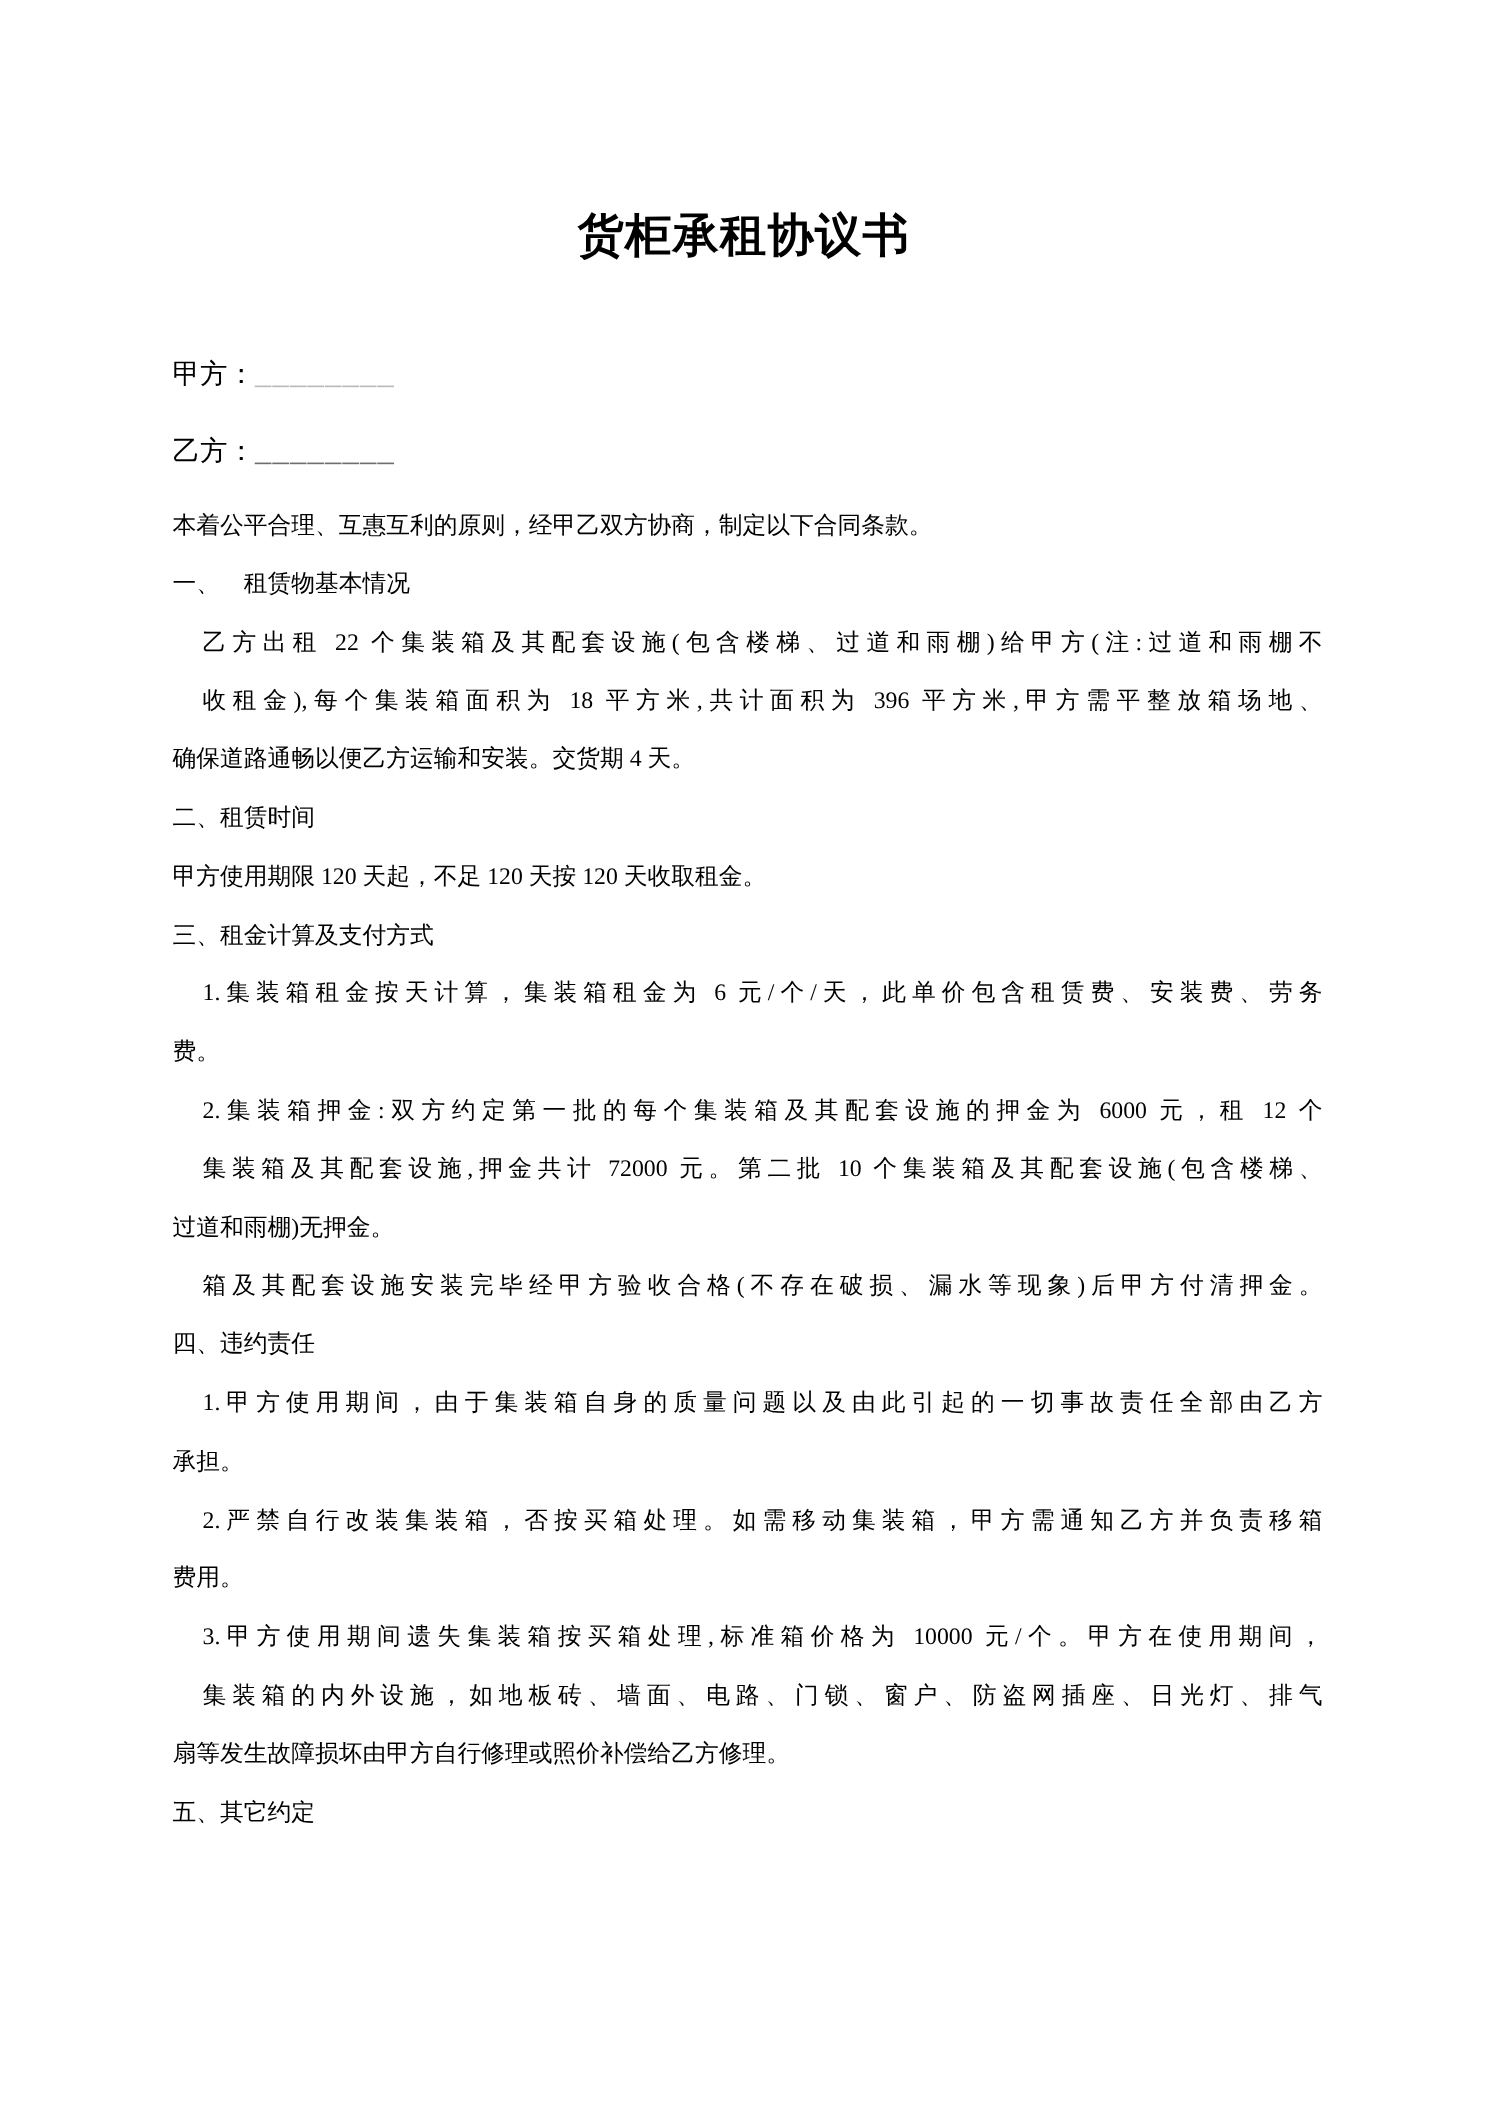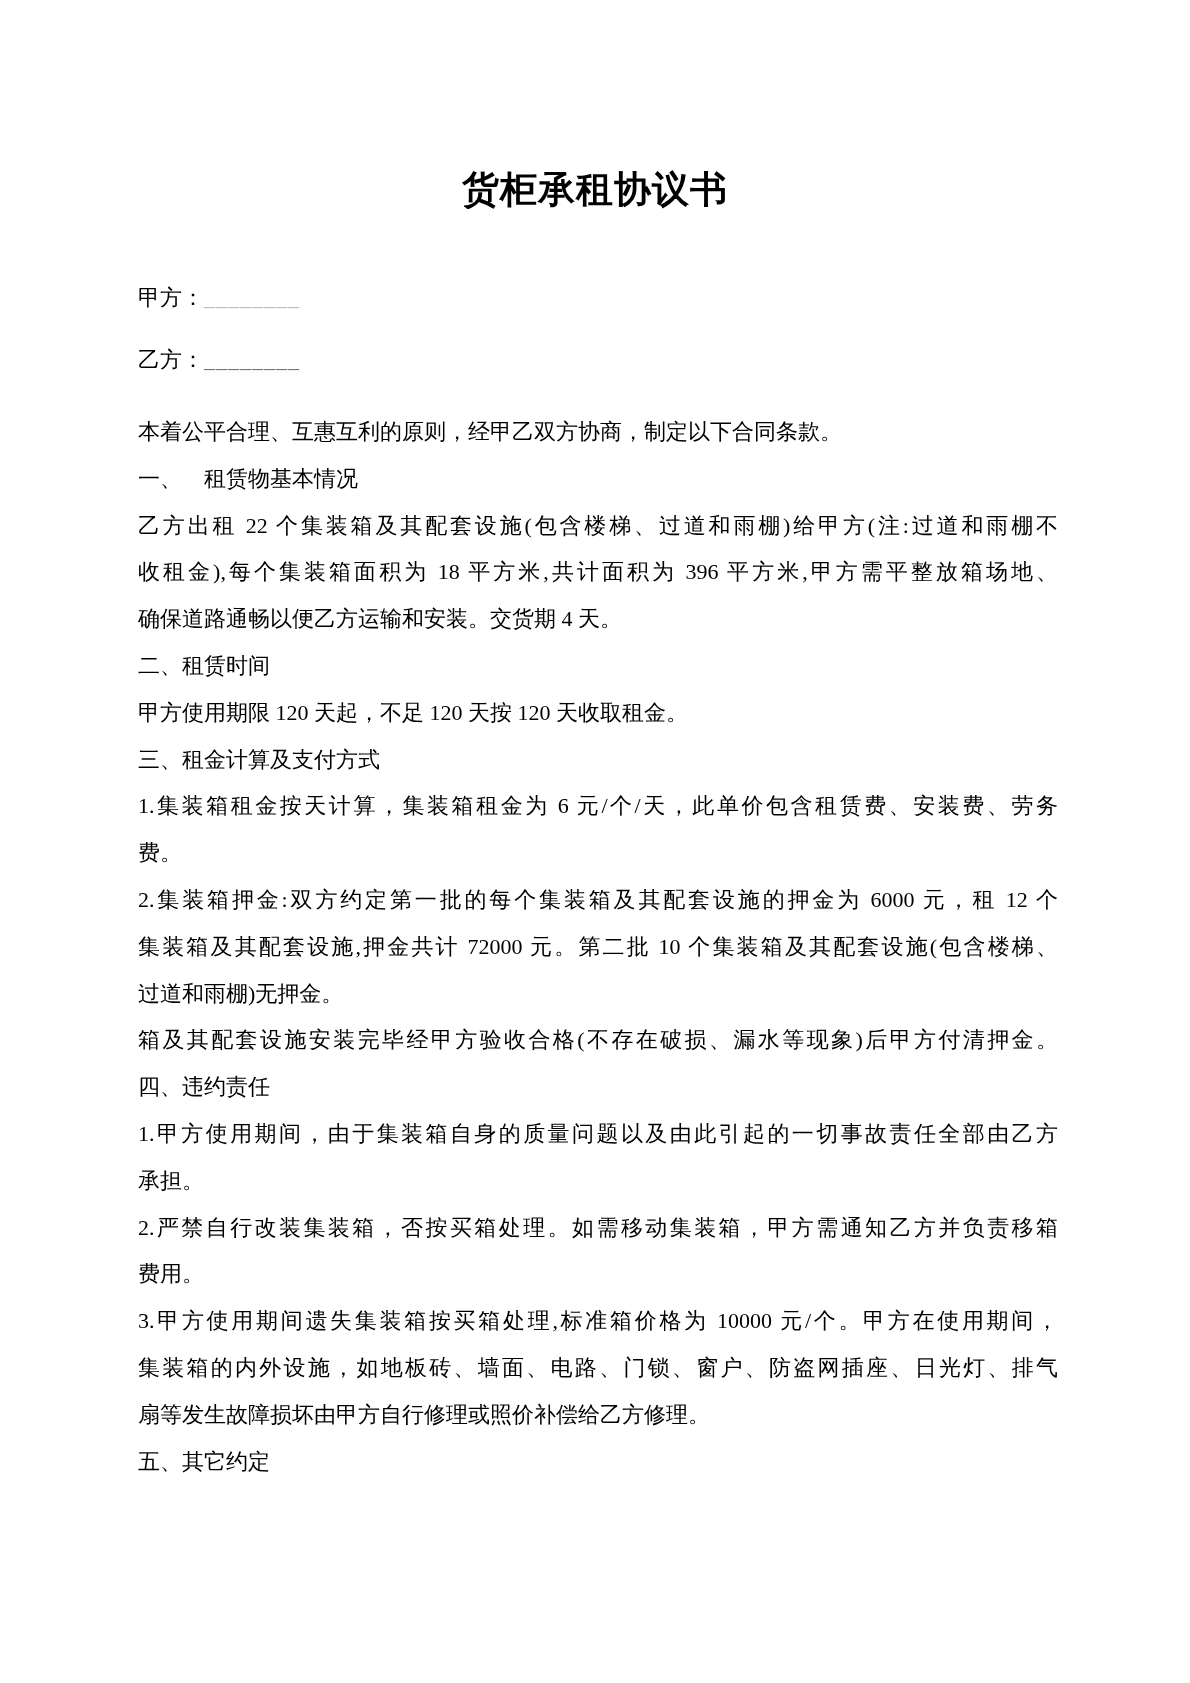--- a/index.html
+++ b/index.html
@@ -31,39 +31,40 @@
   .party-line {
     position: absolute;
     left: 138px;
     font-size: 22px;
     line-height: 44px;
     white-space: pre;
   }
   .party-line.a { top: 276px; }
   .party-line.b { top: 338px; }
   .party-blank {
-    font-size: 22px;
+    font-size: 26px;
     letter-spacing: 1px;
   }
   .doc-body {
     position: absolute;
-    top: 409px;
+    top: 398px;
     left: 138px;
     width: 920px;
-    font-size: 22px;
+    font-size: 19px;
   }
   .line {
     line-height: 46.8px;
     white-space: pre-wrap;
     text-align: left;
   }
   .line.justify {
     text-align: justify;
     text-align-last: justify;
     text-justify: inter-ideograph;
+    margin-left: 24px;
   }
   .doc-footer {
     position: absolute;
     top: 1558px;
     left: 0;
     width: 100%;
     text-align: center;
     font-size: 13px;
     line-height: 28px;
     letter-spacing: 4px;

